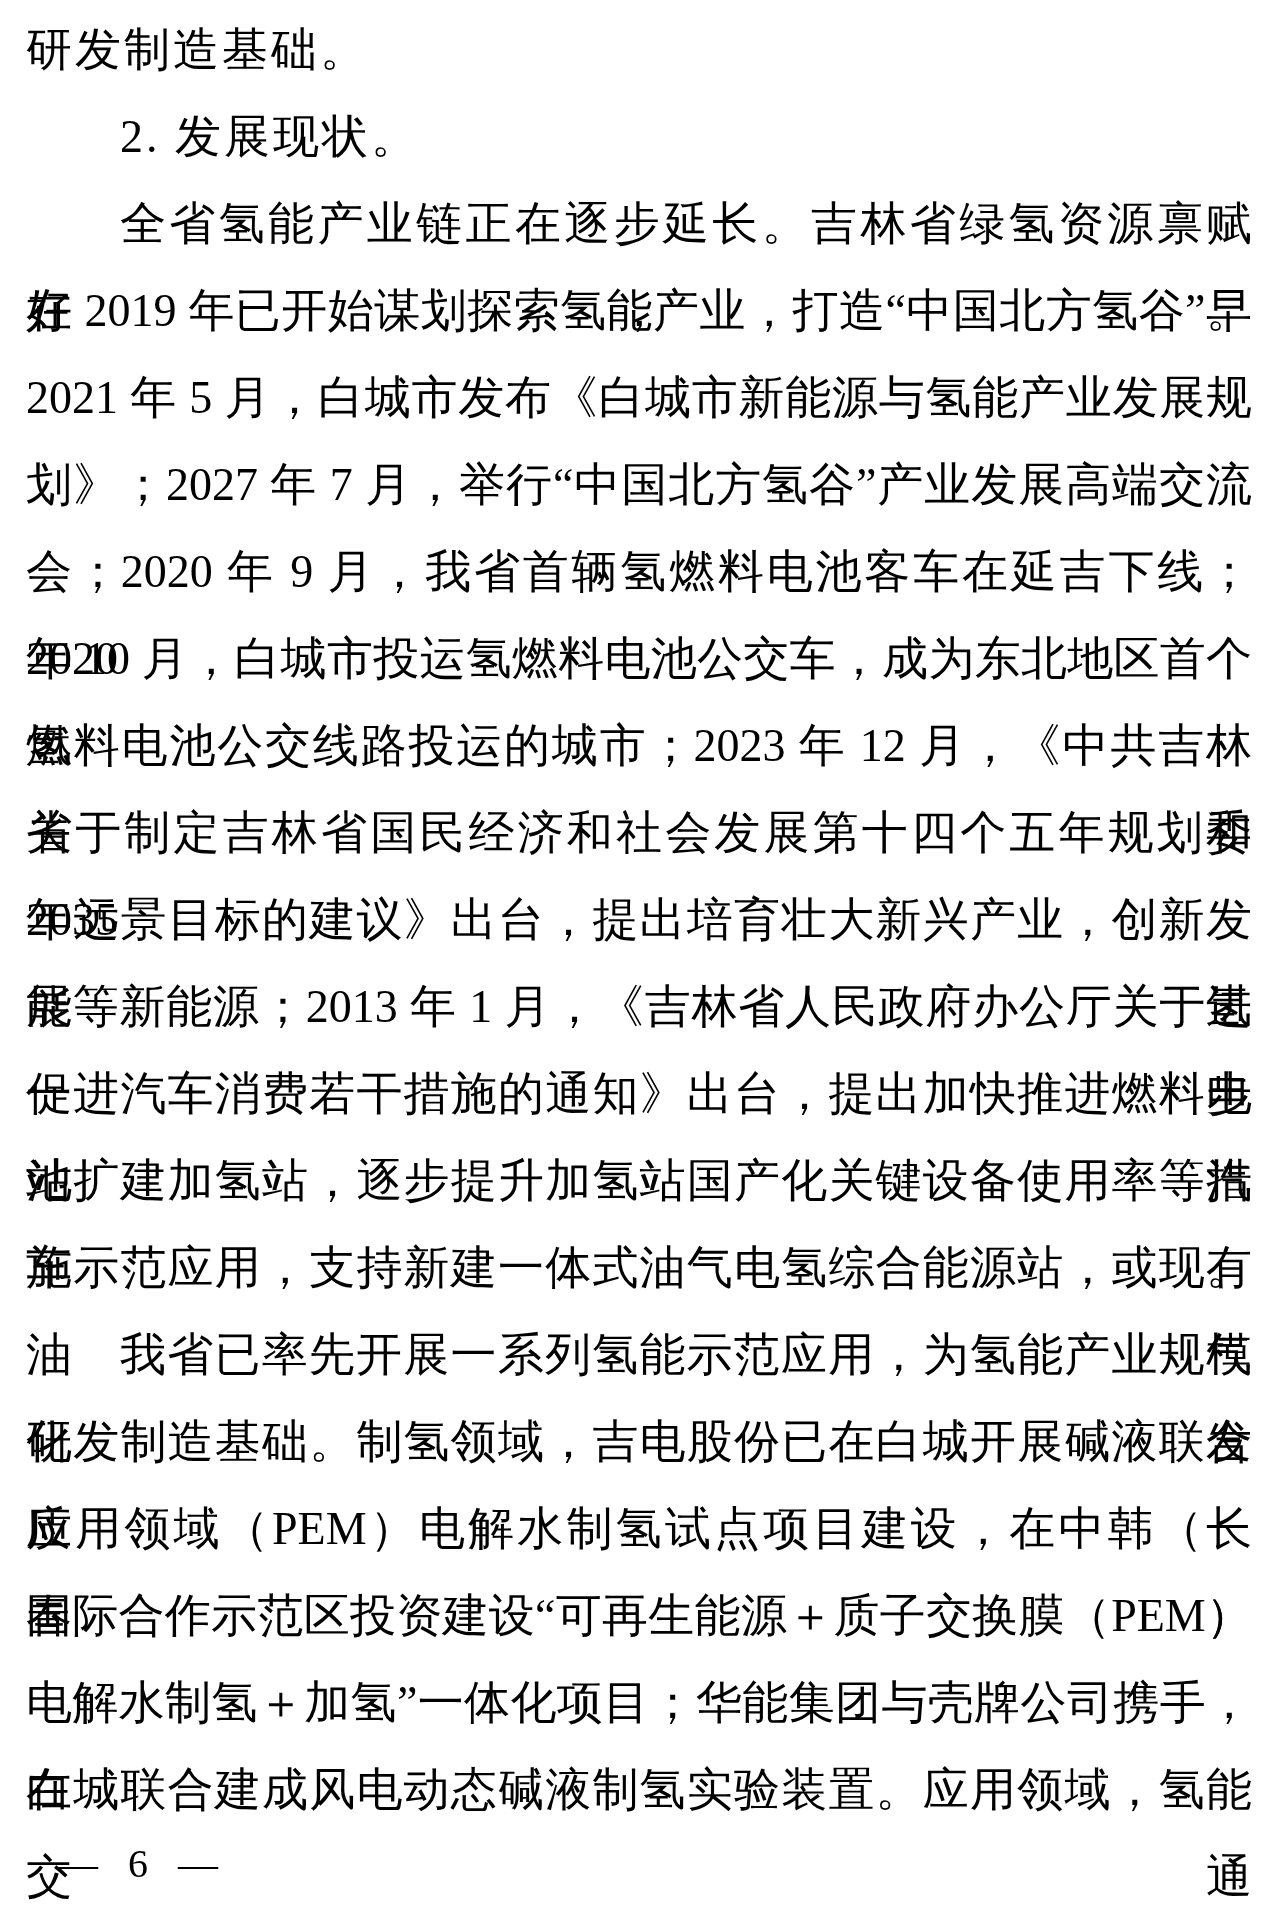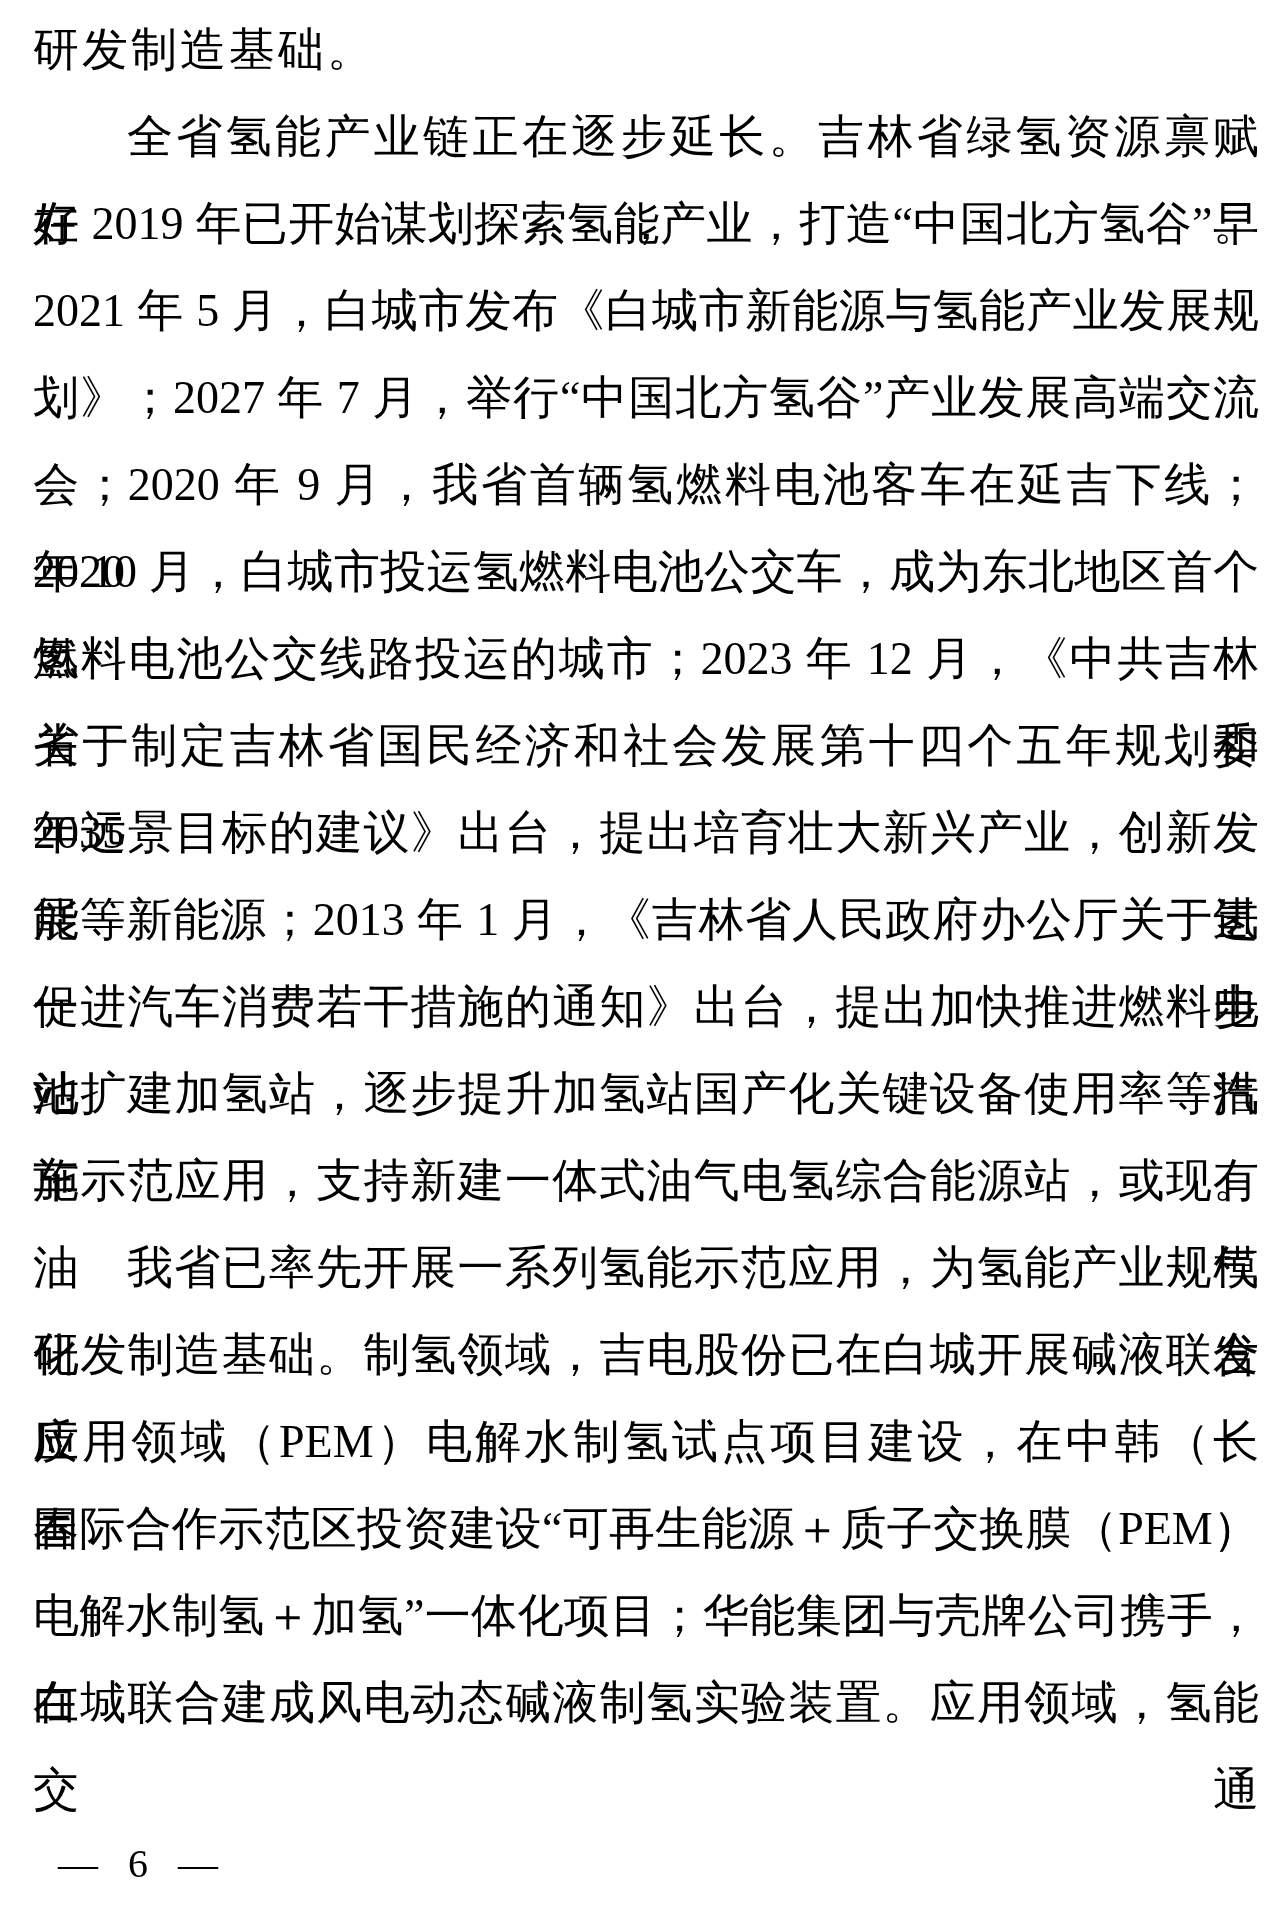--- a/index.html
+++ b/index.html
@@ -11,21 +11,21 @@
     position: relative;
     width: 1278px;
     height: 1906px;
     background: #ffffff;
     color: #000000;
     font-family: "Liberation Serif", "DejaVu Serif", serif;
     overflow: hidden;
   }
   .body-text {
     position: absolute;
-    left: 33px;
+    left: 26px;
     top: 6px;
     width: 1226px;
   }
   .line {
     height: 87px;
     line-height: 87px;
     font-size: 46px;
     text-align: justify;
     text-align-last: justify;
     white-space: normal;
@@ -53,20 +53,21 @@
   .footer .page-num {
     margin: 0 30px;
   }
 </style>
 </head>
 <body>
 
 <div class="page">
   <div class="body-text">
     <div class="line short">研发制造基础。</div>
+    <div class="line short indent">2. 发展现状。</div>
     <div class="line indent">全省氢能产业链正在逐步延长。吉林省绿氢资源禀赋好，早</div>
     <div class="line">在 2019 年已开始谋划探索氢能产业，打造“中国北方氢谷”。</div>
     <div class="line">2021 年 5 月，白城市发布《白城市新能源与氢能产业发展规</div>
     <div class="line">划》；2027 年 7 月，举行“中国北方氢谷”产业发展高端交流</div>
     <div class="line">会；2020 年 9 月，我省首辆氢燃料电池客车在延吉下线；2020</div>
     <div class="line">年 10 月，白城市投运氢燃料电池公交车，成为东北地区首个氢</div>
     <div class="line">燃料电池公交线路投运的城市；2023 年 12 月，《中共吉林省委</div>
     <div class="line">关于制定吉林省国民经济和社会发展第十四个五年规划和 2035</div>
     <div class="line">年远景目标的建议》出台，提出培育壮大新兴产业，创新发展氢</div>
     <div class="line">能等新能源；2013 年 1 月，《吉林省人民政府办公厅关于进一步</div>

